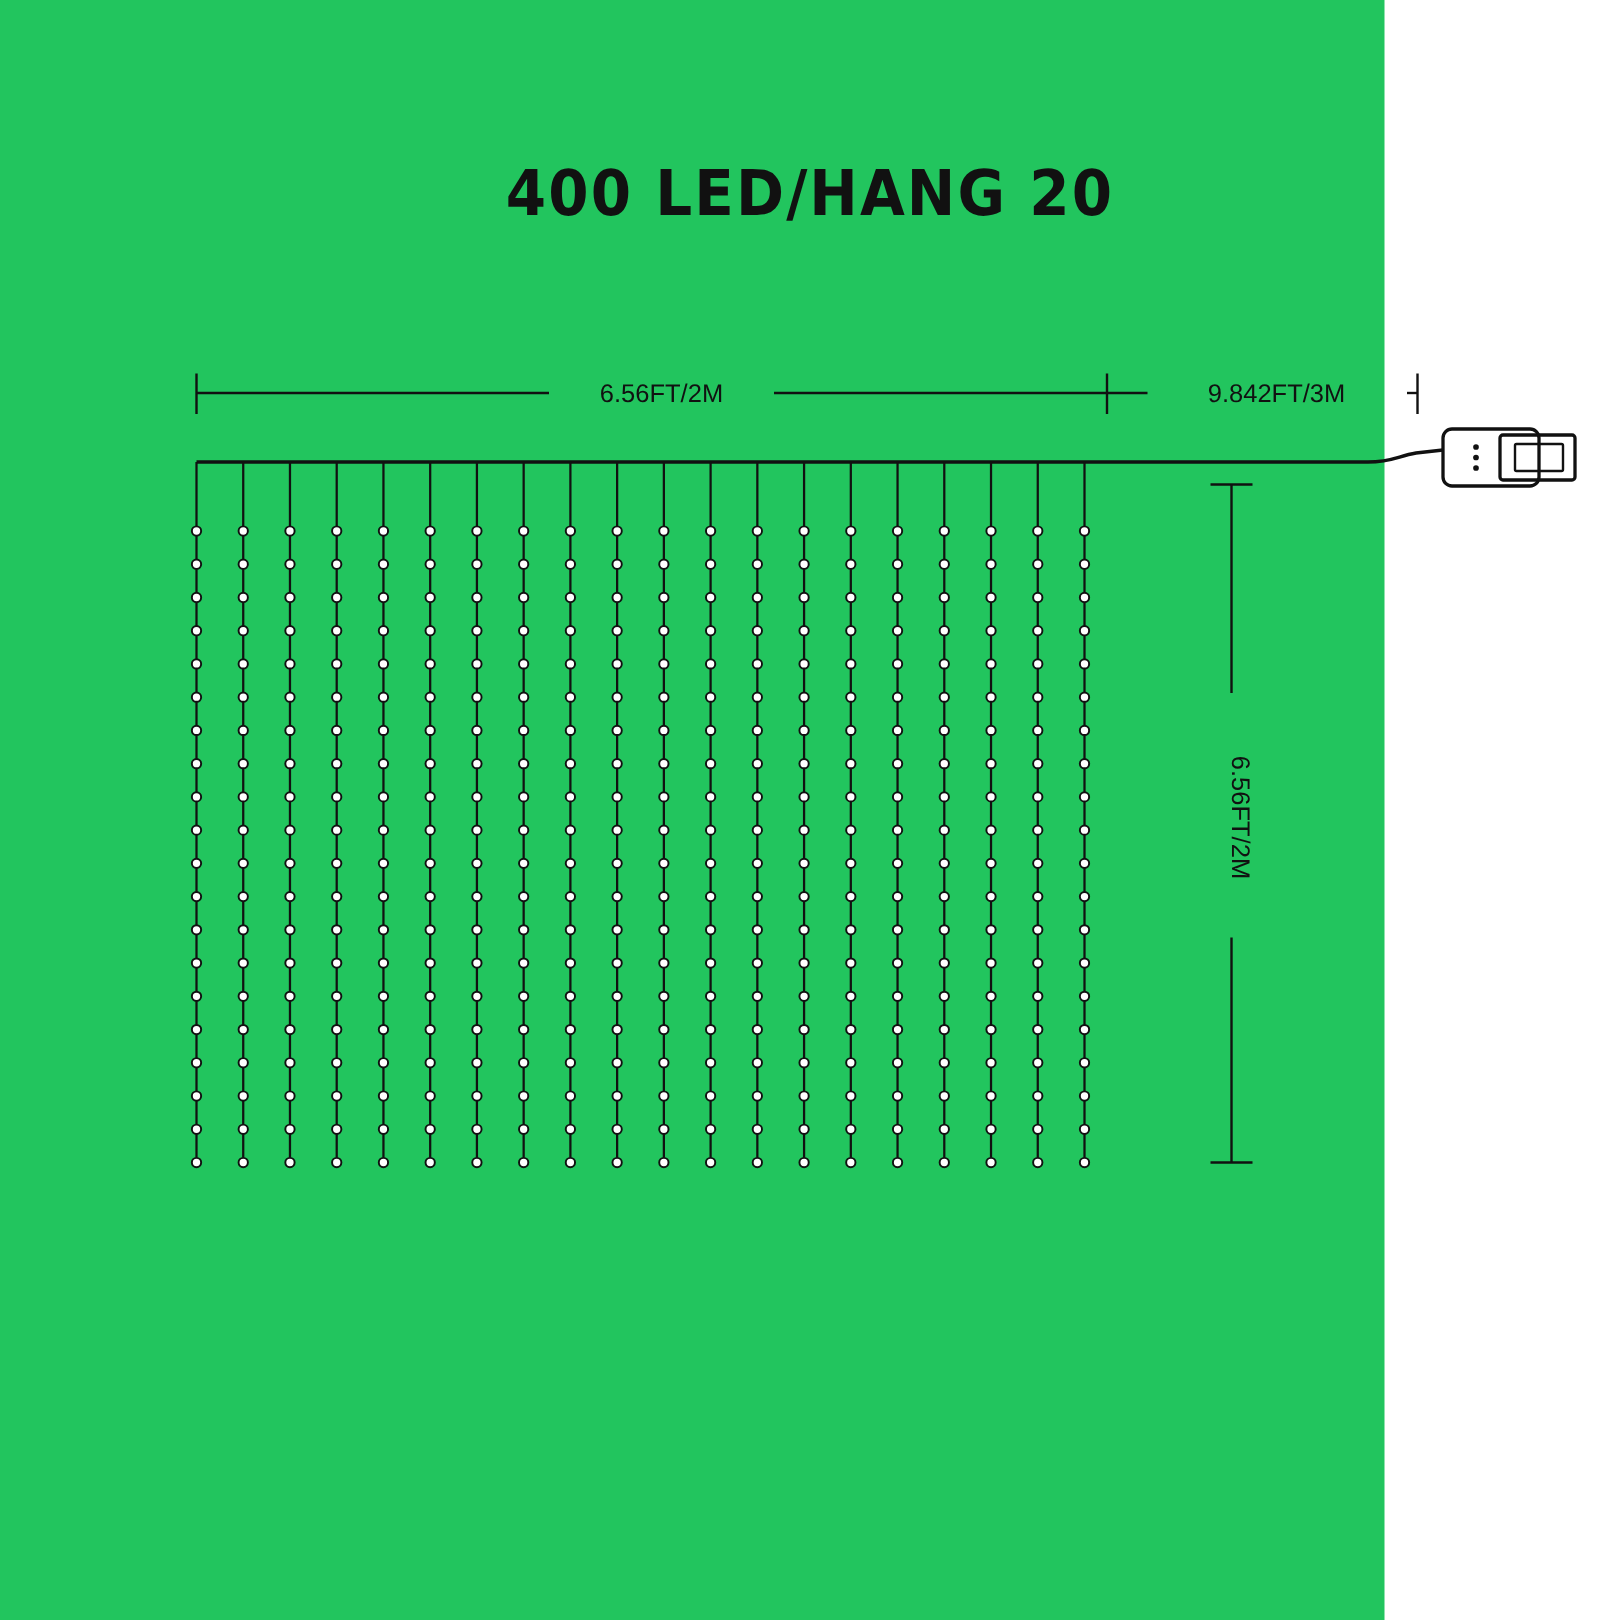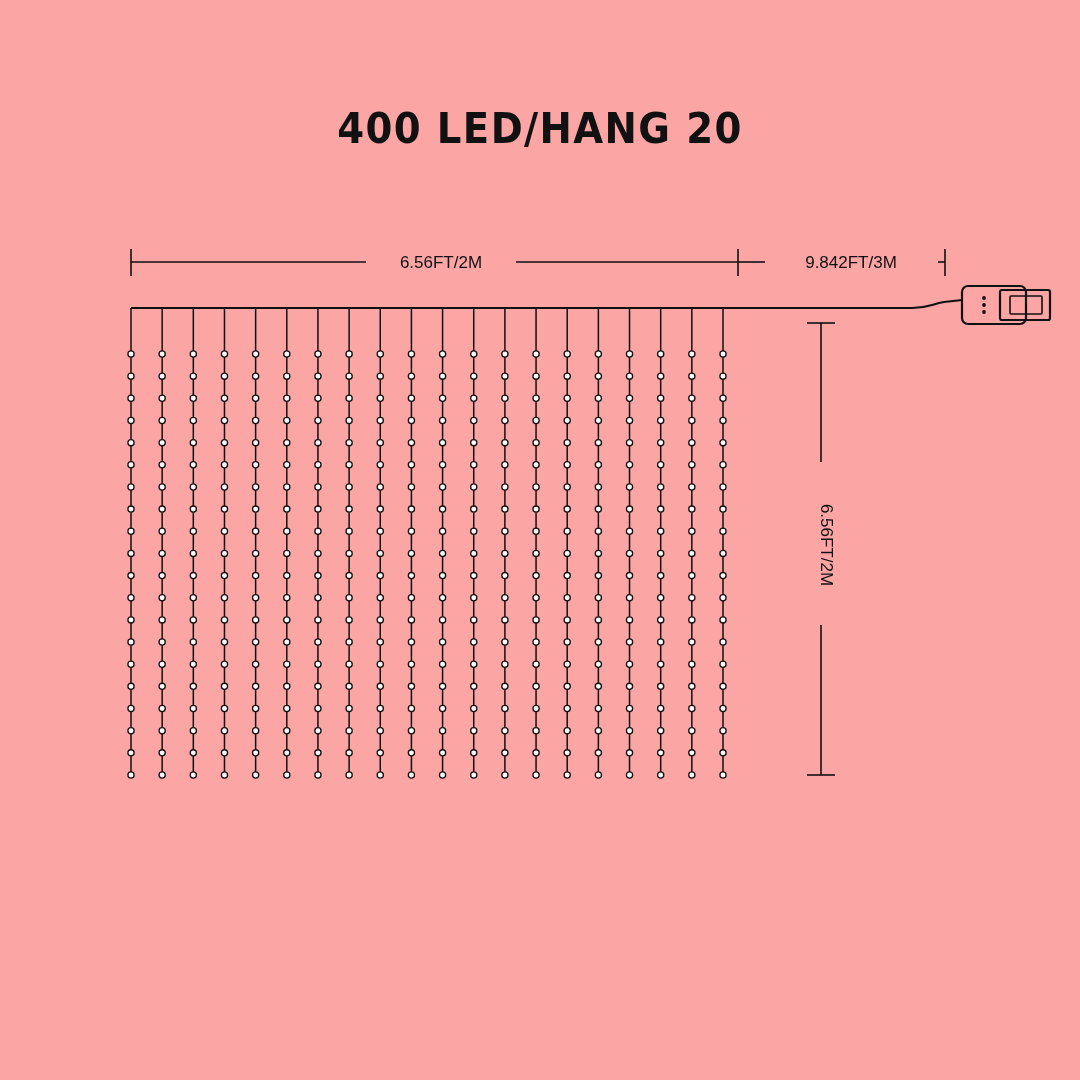--- a/index.html
+++ b/index.html
@@ -9,23 +9,24 @@
   }
   body {
     width: 1080px;
     height: 1080px;
     font-family: "Liberation Sans", sans-serif;
     color: #111111;
     overflow: hidden;
   }
   #page {
     position: relative;
-    width: 1080px;
+    width: 896px;
     height: 1080px;
-    background: #fca5a5;
+    background: #22c55e;
+    padding-left: 27px;
   }
   #title {
     position: absolute;
     top: 104px;
     left: 0;
     width: 1080px;
     text-align: center;
     font-family: "DejaVu Sans", sans-serif;
     font-weight: 700;
     font-size: 42px;

